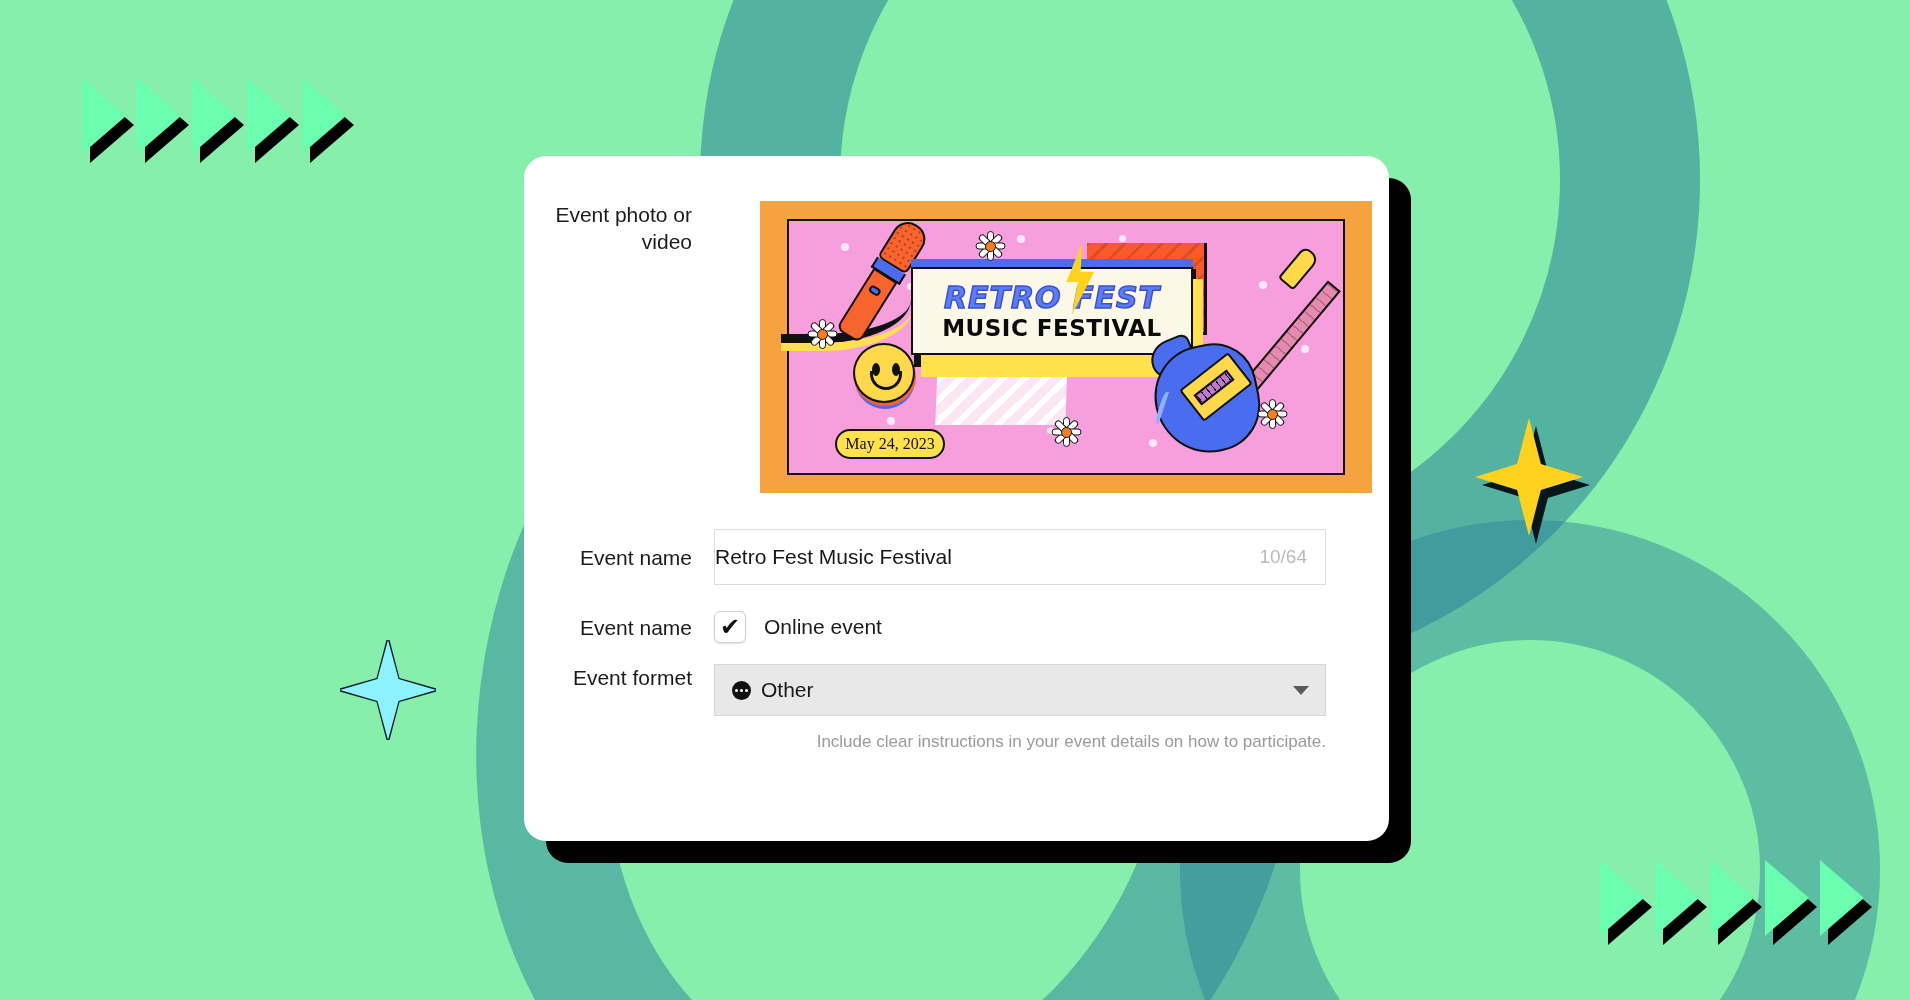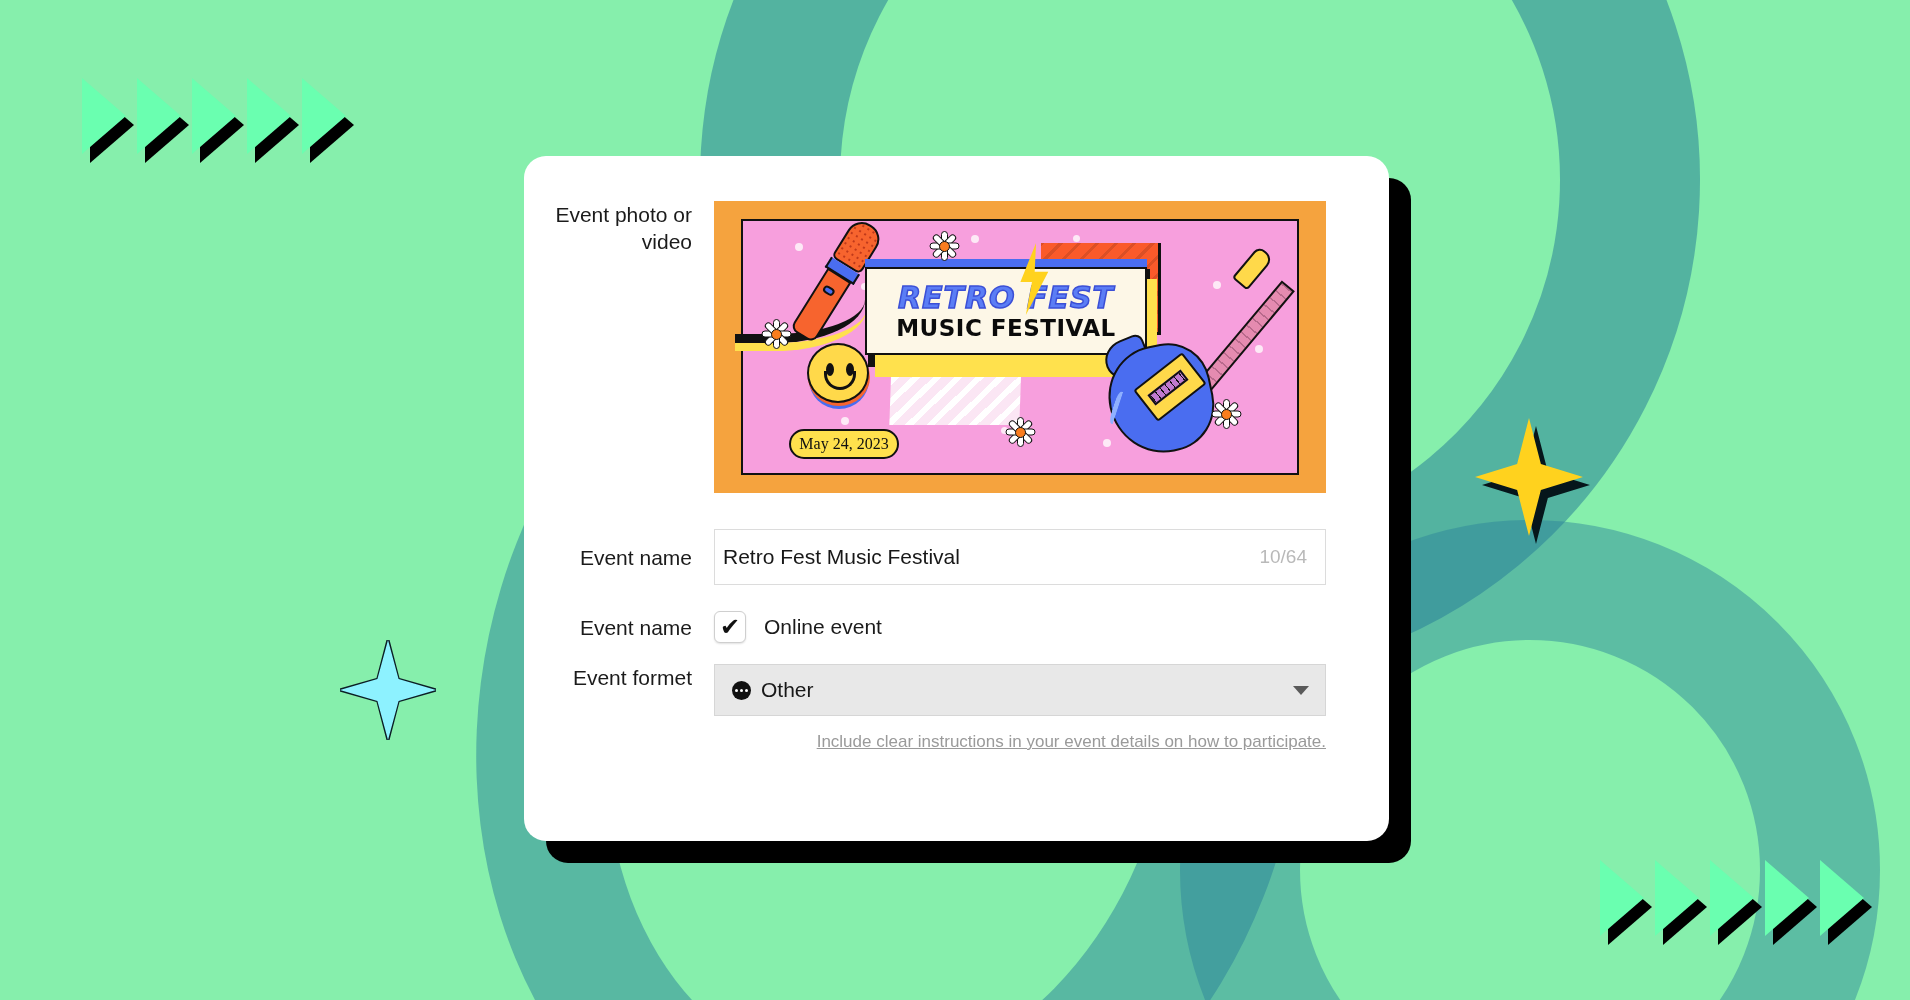--- a/index.html
+++ b/index.html
@@ -97,20 +97,21 @@
     font-family: "Liberation Sans", sans-serif;
   }
 
   
   .row-photo { left: 0; top: 45px; }
   .poster {
     position: relative;
     width: 612px; height: 292px;
     background: #f5a33e;
     overflow: hidden;
+    margin-left: 46px;
   }
   .poster-inner {
     position: absolute;
     left: 27px; top: 18px;
     width: 558px; height: 256px;
     background: #f79fdd;
     border: 2px solid #111;
   }
   .dot { position: absolute; background: #fde9f6; border-radius: 50%; }
 
@@ -314,21 +315,21 @@
   }
 
   
   .row-name { left: 0; top: 373px; align-items: center; }
   .name-input {
     width: 612px; height: 56px;
     background: #fff;
     border: 1px solid #dcdcdc;
     display: flex; align-items: center;
     justify-content: space-between;
-    padding: 0 18px 0 8px;
+    padding: 0 18px 0 0;
   }
   .name-input .val { font-size: 21px; color: #181818; }
   .name-input .counter { font-size: 19px; color: #b9b9b9; }
 
   
   .row-check { left: 0; top: 443px; align-items: center; }
   .check-wrap { display: flex; align-items: center; gap: 18px; height: 56px; }
   .checkbox {
     width: 32px; height: 32px;
     border: 1px solid #cfcfcf; border-radius: 6px;
@@ -363,21 +364,20 @@
   .caret {
     width: 0; height: 0;
     border-left: 8px solid transparent;
     border-right: 8px solid transparent;
     border-top: 9px solid #5a5a5a;
   }
   .help {
     margin-top: 16px;
     font-size: 17px; color: #9a9a9a;
     font-family: "Liberation Sans", sans-serif;
-    text-decoration: underline;
   }
 </style>
 </head>
 <body>
 
 <div id="stage">
 
   <div class="swirl swirl-a"></div>
   <div class="swirl swirl-b"></div>
   <div class="swirl swirl-c"></div>

